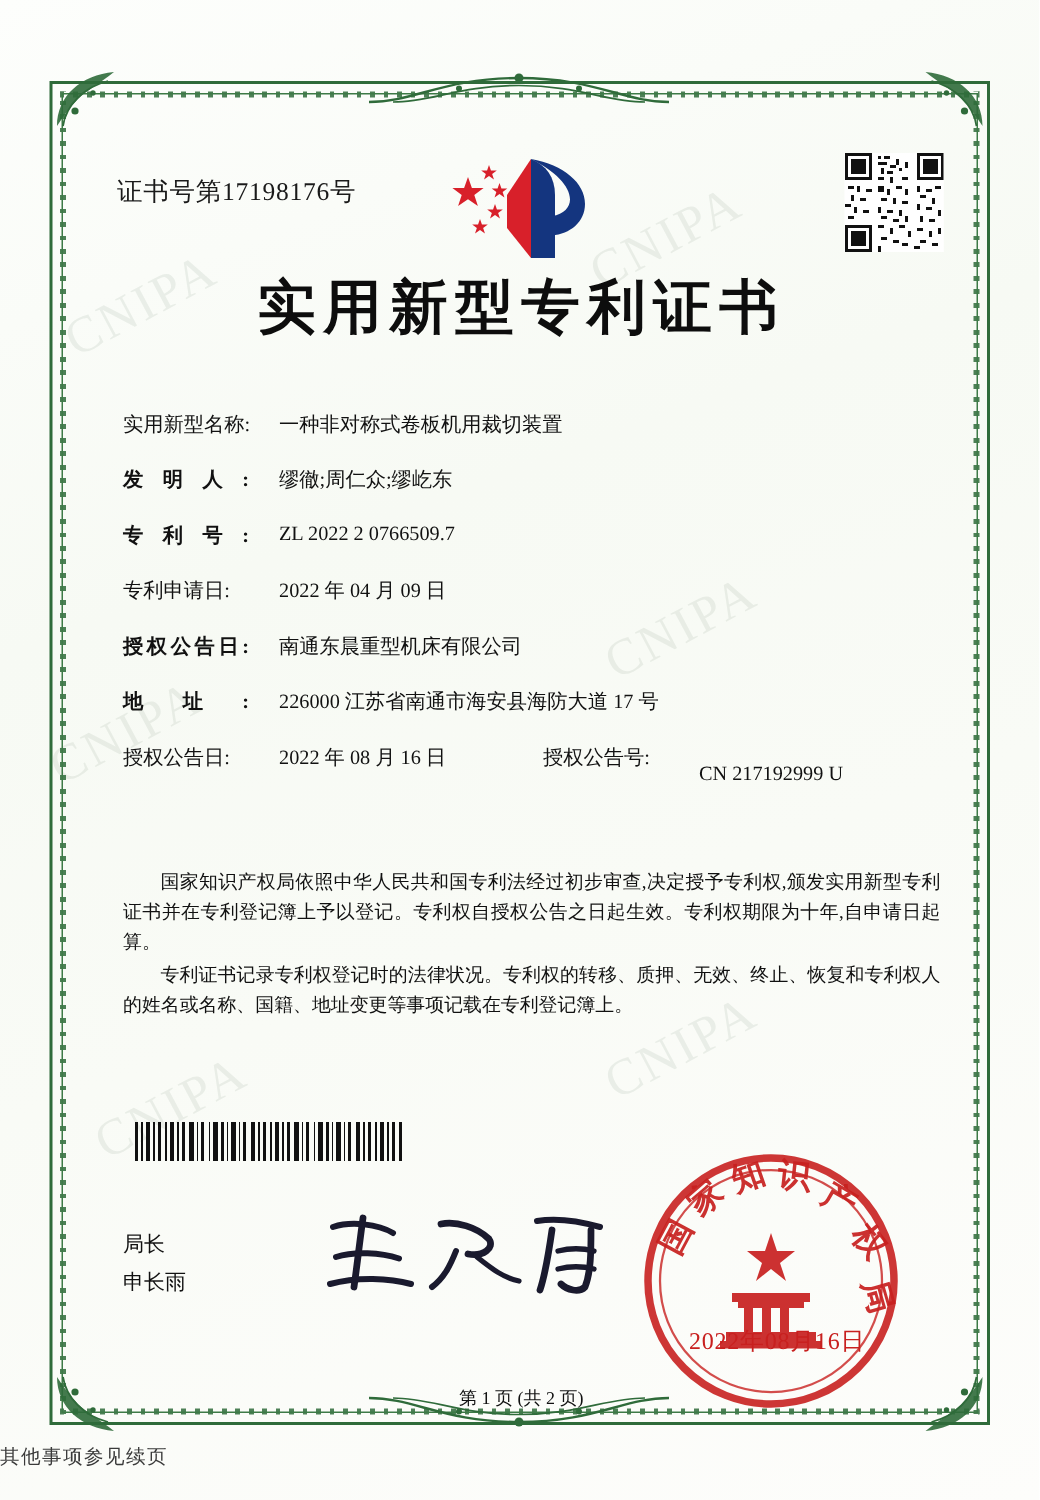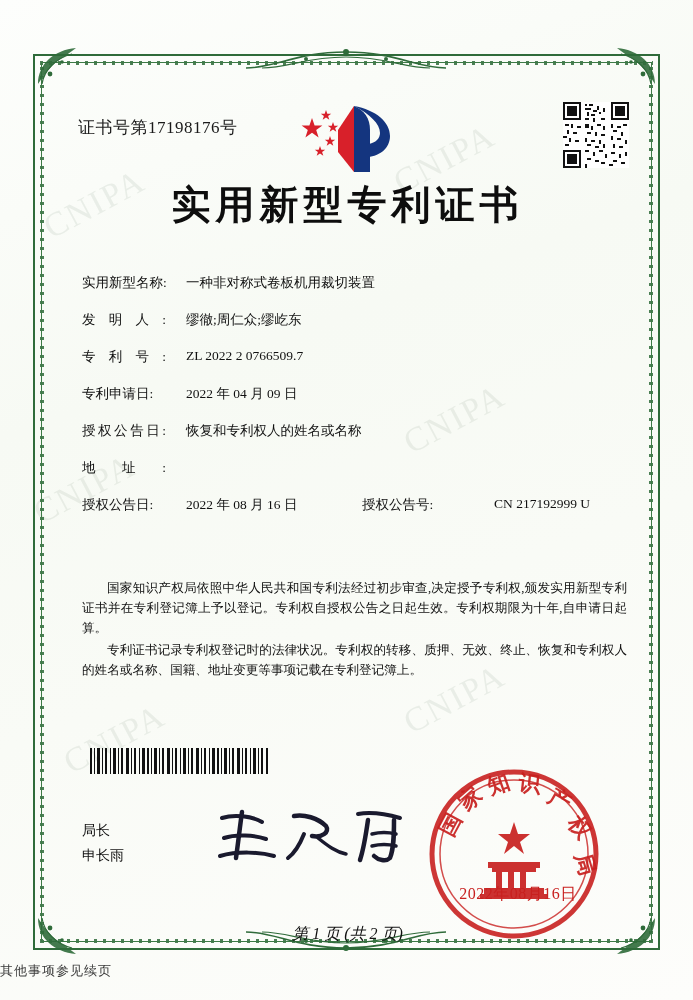--- a/index.html
+++ b/index.html
@@ -151,36 +151,36 @@
     position: absolute;
     left: 0; top: 0;
     width: 96px;
     letter-spacing: 0px;
     white-space: nowrap;
   }
   .f-label.spread {
     text-align: justify;
     text-align-last: justify;
     width: 84px;
+    font-weight: bold;
   }
   .f-value {
     position: absolute;
     left: 104px; top: 0;
     white-space: nowrap;
   }
   .f-label2 {
     position: absolute;
     left: 280px; top: 0;
     white-space: nowrap;
   }
   .f-value2 {
     position: absolute;
-    left: 384px; top: 0;
+    left: 384px; top: 12px;
     white-space: nowrap;
-    margin-left: 28px;
   }
 
   .para {
     position: absolute;
     left: 22px;
     width: 545px;
     font-size: 12.6px;
     line-height: 20px;
     color: #111;
     text-align: justify;
@@ -223,23 +223,22 @@
     font-size: 16px;
     color: #c8201f;
     letter-spacing: 0.5px;
   }
 
   .page-num {
     position: absolute;
     left: 0; top: 846px;
     width: 575px;
     text-align: center;
-    font-size: 16px;
+    font-size: 12px;
     color: #111;
-    font-style: italic;
   }
 
   .footer-note {
     position: absolute;
     left: 0; top: 962px;
     width: 693px;
     font-size: 13px;
     color: #3a3a3a;
     letter-spacing: 1px;
   }
@@ -420,24 +419,25 @@
       <div class="field-row">
         <span class="f-label spread">专利号:</span>
         <span class="f-value">ZL 2022 2 0766509.7</span>
       </div>
       <div class="field-row">
         <span class="f-label">专利申请日:</span>
         <span class="f-value">2022 年 04 月 09 日</span>
       </div>
       <div class="field-row">
         <span class="f-label spread">授权公告日:</span>
-        <span class="f-value">恢复和专利权人的姓名或名称</span>
+        <span class="f-value">南通东晨重型机床有限公司</span>
       </div>
       <div class="field-row">
         <span class="f-label spread">地址:</span>
+        <span class="f-value">226000 江苏省南通市海安县海防大道 17 号</span>
       </div>
       <div class="field-row">
         <span class="f-label">授权公告日:</span>
         <span class="f-value">2022 年 08 月 16 日</span>
         <span class="f-label2">授权公告号:</span>
         <span class="f-value2">CN 217192999 U</span>
       </div>
     </div>
 
     <div class="para p2">专利证书记录专利权登记时的法律状况。专利权的转移、质押、无效、终止、恢复和专利权人的姓名或名称、国籍、地址变更等事项记载在专利登记簿上。</div>

